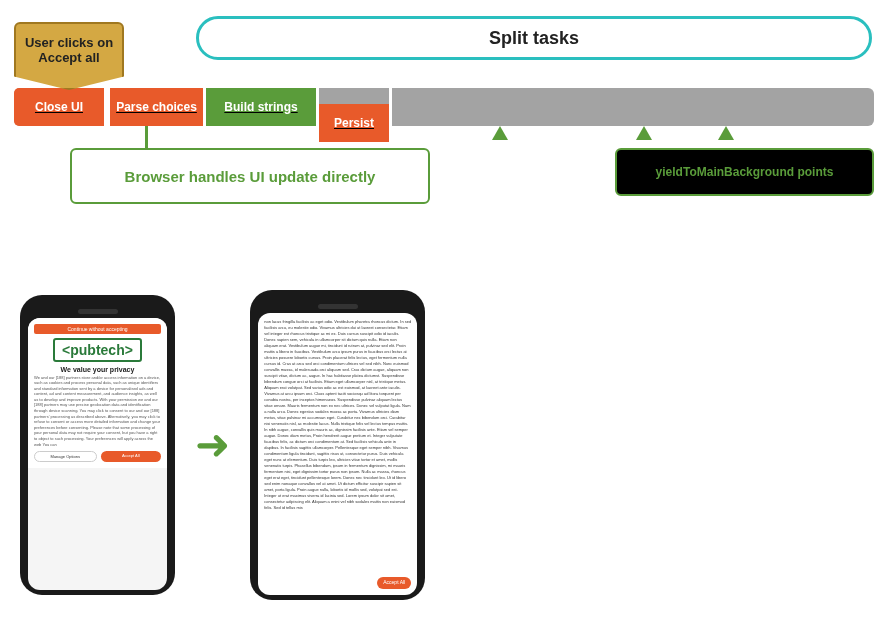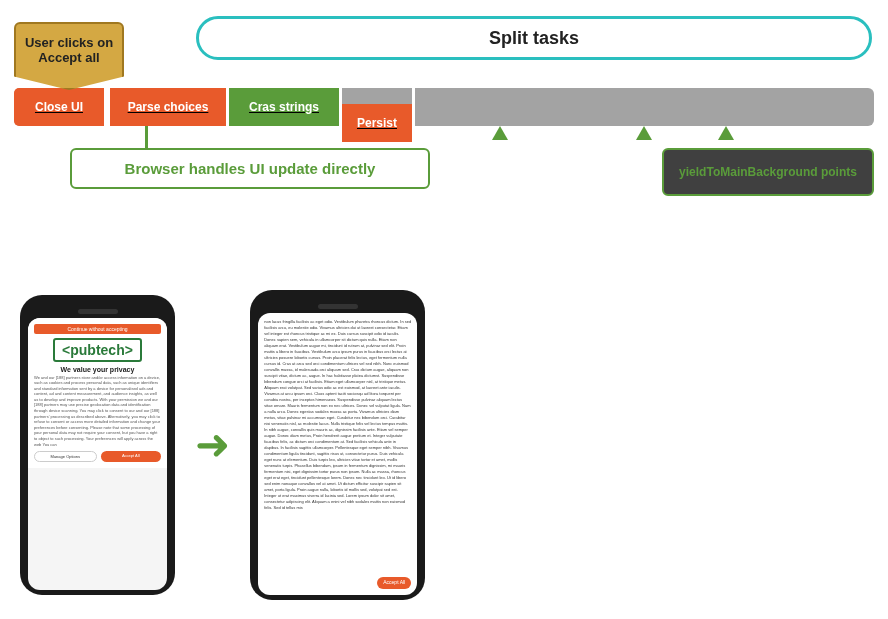--- a/index.html
+++ b/index.html
@@ -102,21 +102,21 @@
     }
 
     .pipe-segment.yield1 {
       width: 145px;
       background: #5a9c3a;
       color: #fff;
       font-size: 11px;
     }
 
     .pipe-segment.parse {
-      width: 116px;
+      width: 93px;
       background: #e85a2a;
     }
 
     .pipe-segment.build {
       width: 110px;
       background: #5a9c3a;
       color: #fff;
     }
 
     .pipe-segment.persist {
@@ -149,49 +149,49 @@
       border-right: 8px solid transparent;
       border-bottom: 14px solid #5a9c3a;
     }
 
     
     .browser-box {
       position: absolute;
       top: 148px;
       left: 70px;
       width: 360px;
-      height: 41px;
+      height: 56px;
       border: 2.5px solid #5a9c3a;
       border-radius: 6px;
       display: flex;
       align-items: center;
       justify-content: center;
       text-align: center;
       font-size: 15px;
       font-weight: bold;
       color: #5a9c3a;
       background: #fff;
     }
 
     
     .yield-points-box {
       position: absolute;
       top: 148px;
       right: 14px;
-      width: 212px;
+      width: 259px;
       height: 48px;
       border: 2px solid #5a9c3a;
       border-radius: 6px;
       display: flex;
       align-items: center;
       justify-content: center;
       font-size: 12px;
       font-weight: bold;
       color: #5a9c3a;
-      background: #404040;
+      background: #000000;
     }
 
     
     .user-arrow {
       position: absolute;
       top: 78px;
       left: 66px;
       width: 3px;
       height: 14px;
       background: #d4a843;
@@ -397,21 +397,21 @@
       <div class="pipe-segment close-ui">
         <span>Close UI</span>
       </div>
       <div class="pipe-sep"></div>
       <div class="pipe-sep"></div>
       <div class="pipe-segment parse">
         <span>Parse choices</span>
       </div>
       <div class="pipe-sep"></div>
       <div class="pipe-segment build">
-        <span>Cras strings</span>
+        <span>Build strings</span>
       </div>
       <div class="pipe-sep"></div>
       <div class="pipe-segment persist">
         <span>Persist</span>
       </div>
       <div class="pipe-sep"></div>
     </div>
   </div>
 
   <div class="browser-line"></div>

